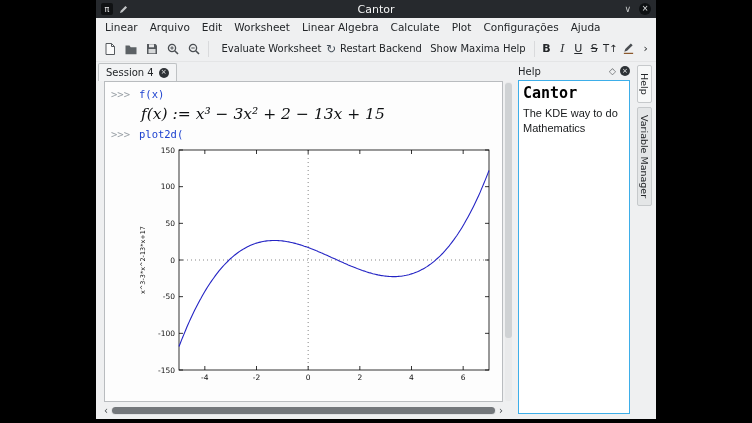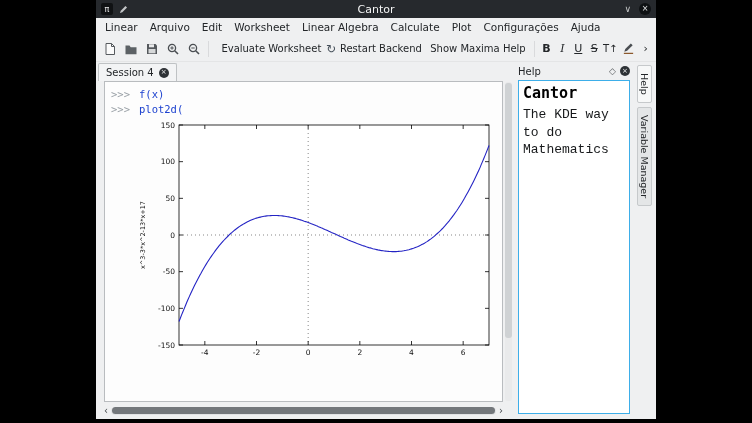--- a/index.html
+++ b/index.html
@@ -78,21 +78,21 @@
   .h-thumb { position:absolute; left:1px; right:1px; top:0.5px; height:7px; background:#73777b; border-radius:4px; }
 
   
   .help-panel { width:118px; flex:none; display:flex; flex-direction:column; padding:0 2px 5px 4px; }
   .hp-header { height:18px; flex:none; display:flex; align-items:center; gap:4px; font-size:10px; color:#232629; }
   .hp-title { flex:1; }
   .hp-float { color:#5a5e61; font-size:9px; }
   .hp-content { flex:1; background:#ffffff; border:1px solid #3daee9; padding:2px 4px; overflow:hidden; }
   .hp-heading { font-family:"DejaVu Sans Mono", monospace; font-weight:bold; font-size:15px;
                 color:#000; margin:1px 0 4px; }
-  .hp-body { font-family:Liberation Mono, monospace; font-size:13px; color:#17191b; line-height:1.35; }
+  .hp-body { font-family:Liberation Sans, sans-serif; font-size:11px; color:#17191b; line-height:1.35; }
 
   
   .side-strip { width:24px; flex:none; display:flex; flex-direction:column; align-items:center;
                 padding-top:3px; gap:4px; }
   .side-tab { writing-mode:vertical-rl; font-size:9.5px; color:#232629; background:#e4e6e7;
               border:1px solid #c6c9cb; border-radius:2px; padding:7px 1px; white-space:nowrap; }
   .side-tab.active { background:#f7f8f8; }
 </style>
 </head>
 <body>
@@ -221,20 +221,21 @@
         </div>
 
         <div class="worksheet-area">
           <div class="worksheet">
 
             <div class="ws-line">
               <span class="prompt">&gt;&gt;&gt;</span>
               <span class="code-fn">f(x)</span>
             </div>
 
+            <div class="math-line">f(x) := x³ − 3x² + 2 − 13x + 15</div>
 
             <div class="ws-line">
               <span class="prompt">&gt;&gt;&gt;</span>
               <span class="code-fn">plot2d(</span>
             </div>
 
             <div class="plot-wrap">
               <svg width="360" height="248" viewBox="0 0 360 248" font-family="DejaVu Sans, sans-serif">
                   <rect x="44" y="6" width="310" height="220" fill="#ffffff" stroke="#000" stroke-width="0.8"></rect>
                   <line x1="173.16666666666669" y1="6" x2="173.16666666666669" y2="226" stroke="#555" stroke-width="0.7" stroke-dasharray="1,3"></line>

